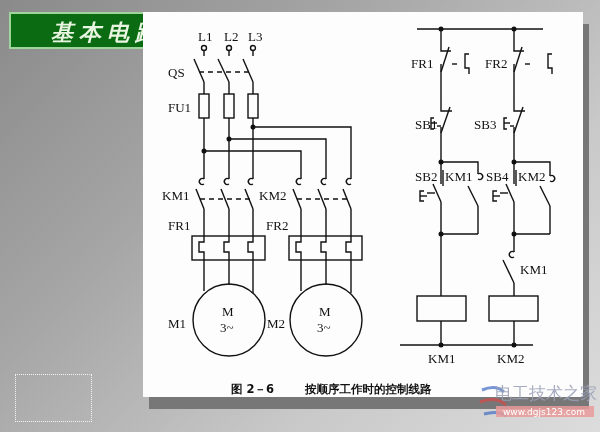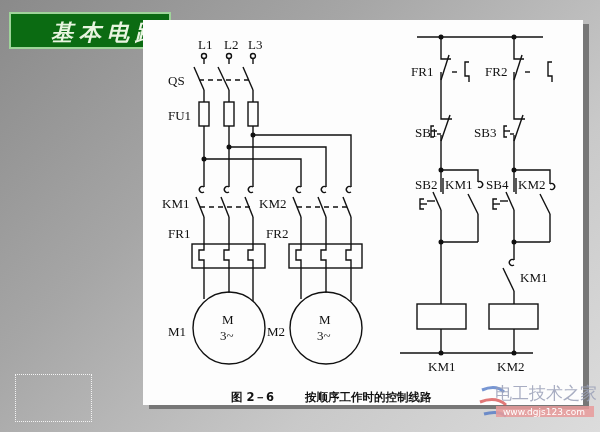--- a/index.html
+++ b/index.html
@@ -6,21 +6,21 @@
   body{width:600px;height:432px;overflow:hidden;position:relative;
     background:linear-gradient(135deg,#8a8a8a 0%,#a6a6a6 35%,#c9c9c9 70%,#dcdcdc 100%);
     font-family:"DejaVu Serif",serif;}
   .banner{position:absolute;left:9px;top:12px;width:162px;height:37px;background:#0b6b12;
     border:2px solid #9fd49a;box-sizing:border-box;}
   .banner-text{position:absolute;left:40px;top:4px;color:#e8f5e0;font-size:22px;letter-spacing:6px;
     font-family:"DejaVu Serif",serif;font-style:italic;font-weight:bold;white-space:nowrap;}
   .placeholder-box{position:absolute;left:15px;top:374px;width:77px;height:48px;
     border:1px dotted #f4f4f4;box-sizing:border-box;}
   .shadow{position:absolute;left:149px;top:24px;width:440px;height:385px;background:#777;}
-  .panel{position:absolute;left:143px;top:20px;width:440px;height:385px;background:#fdfdfd;overflow:hidden;}
+  .panel{position:absolute;left:143px;top:12px;width:440px;height:385px;background:#fdfdfd;overflow:hidden;}
   svg{position:absolute;left:0;top:0;}
   .lbl{font-family:"Liberation Serif",serif;font-size:13px;fill:#111;}
   .caption{font-family:"DejaVu Sans",sans-serif;font-size:11.5px;font-weight:bold;fill:#111;}
   .wm1{font-family:"DejaVu Sans",sans-serif;font-size:17px;fill:#9aa0b8;opacity:.85;}
   .wm2{font-family:"DejaVu Sans",sans-serif;font-size:9px;fill:#fff;}
 </style>
 </head>
 <body>
 
 <div class="banner">

